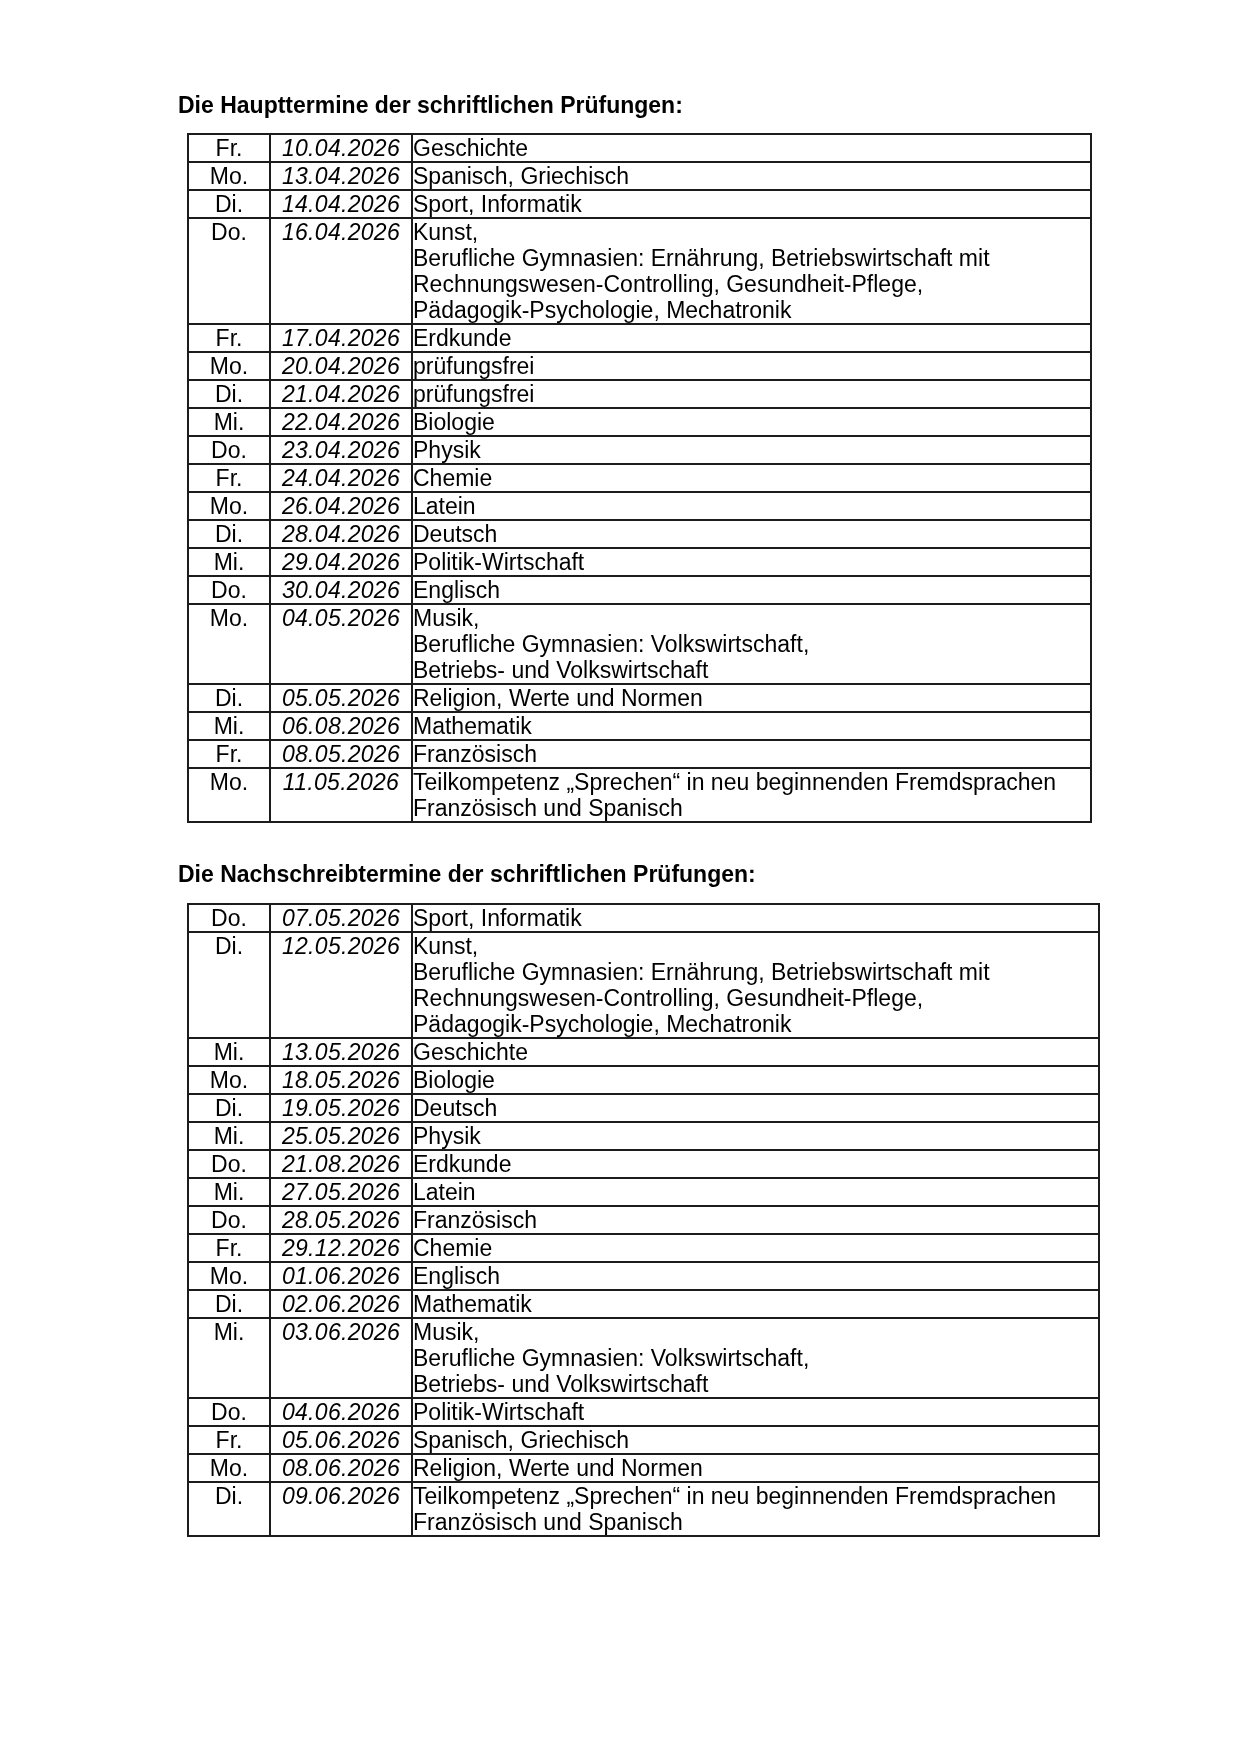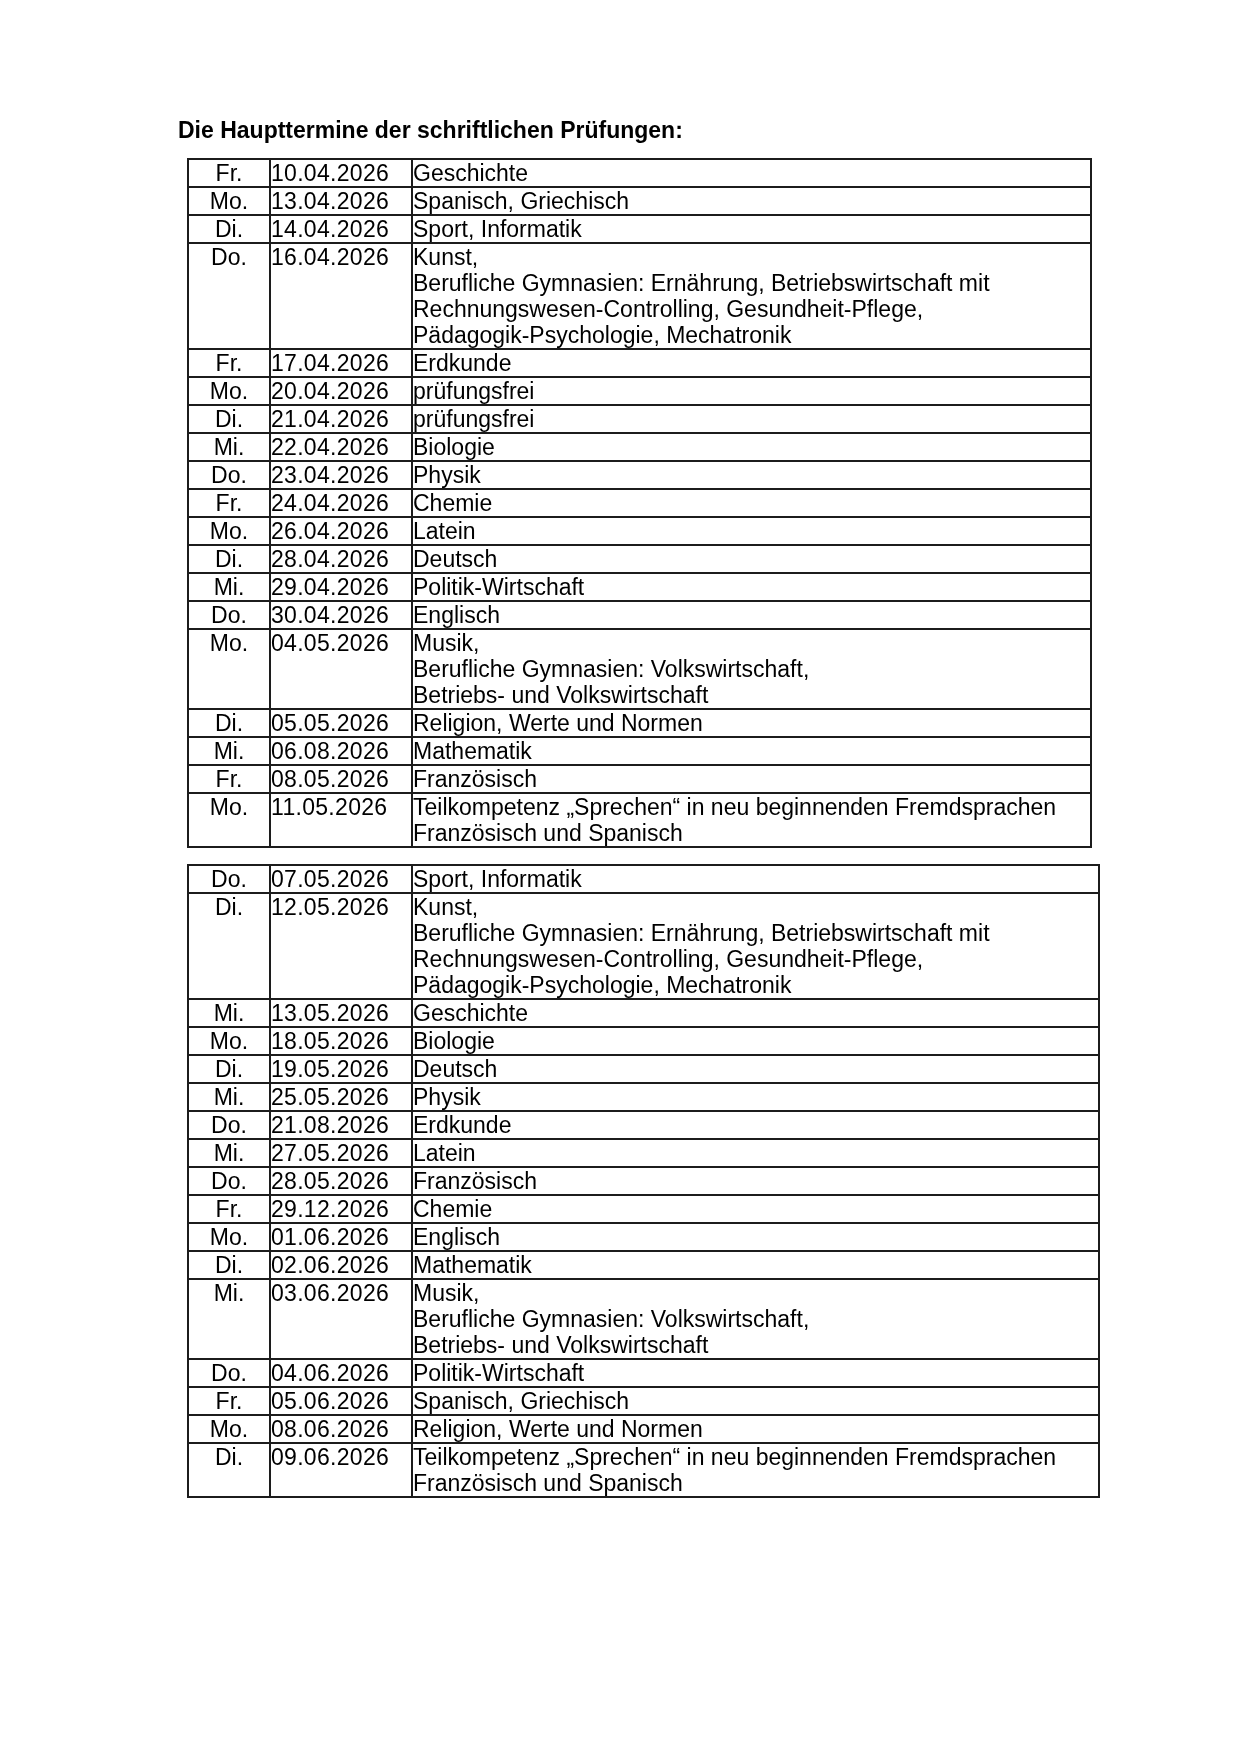--- a/index.html
+++ b/index.html
@@ -7,21 +7,21 @@
     padding: 0;
     background: #ffffff;
     color: #000000;
     font-family: "Liberation Sans", "DejaVu Sans", sans-serif;
   }
   .page {
     position: relative;
     width: 1240px;
     height: 1754px;
     box-sizing: border-box;
-    padding: 117px 0 0 178px;
+    padding: 92px 0 0 178px;
     background: #ffffff;
     overflow: hidden;
   }
   .section-heading {
     margin: 0;
     font-size: 23px;
     font-weight: bold;
     line-height: 26px;
     white-space: nowrap;
   }
@@ -47,22 +47,24 @@
     overflow: hidden;
   }
   td.day {
     width: 80px;
     padding-left: 13px;
     border-right: 1px solid #c9c9c9;
     text-align: center;
   }
   td.date {
     width: 140px;
+    text-align: center;
     border-left: 1px solid #c9c9c9;
     letter-spacing: 0.3px;
+    font-style: italic;
   }
   td.subject {
     padding-left: 10px;
     white-space: pre-line;
   }
 </style>
 </head>
 <body>
 
 <div class="page">
@@ -168,20 +170,21 @@
         </tr>
         <tr>
           <td class="day">Mo.</td>
           <td class="date">11.05.2026</td>
           <td class="subject">Teilkompetenz „Sprechen“ in neu beginnenden Fremdsprachen
 Französisch und Spanisch</td>
         </tr>
       </tbody>
   </table>
 
+  <h2 class="section-heading second">Die Nachschreibtermine der schriftlichen Prüfungen:</h2>
 
   <table class="schedule second">
     <tbody>
         <tr>
           <td class="day">Do.</td>
           <td class="date">07.05.2026</td>
           <td class="subject">Sport, Informatik</td>
         </tr>
         <tr>
           <td class="day">Di.</td>

